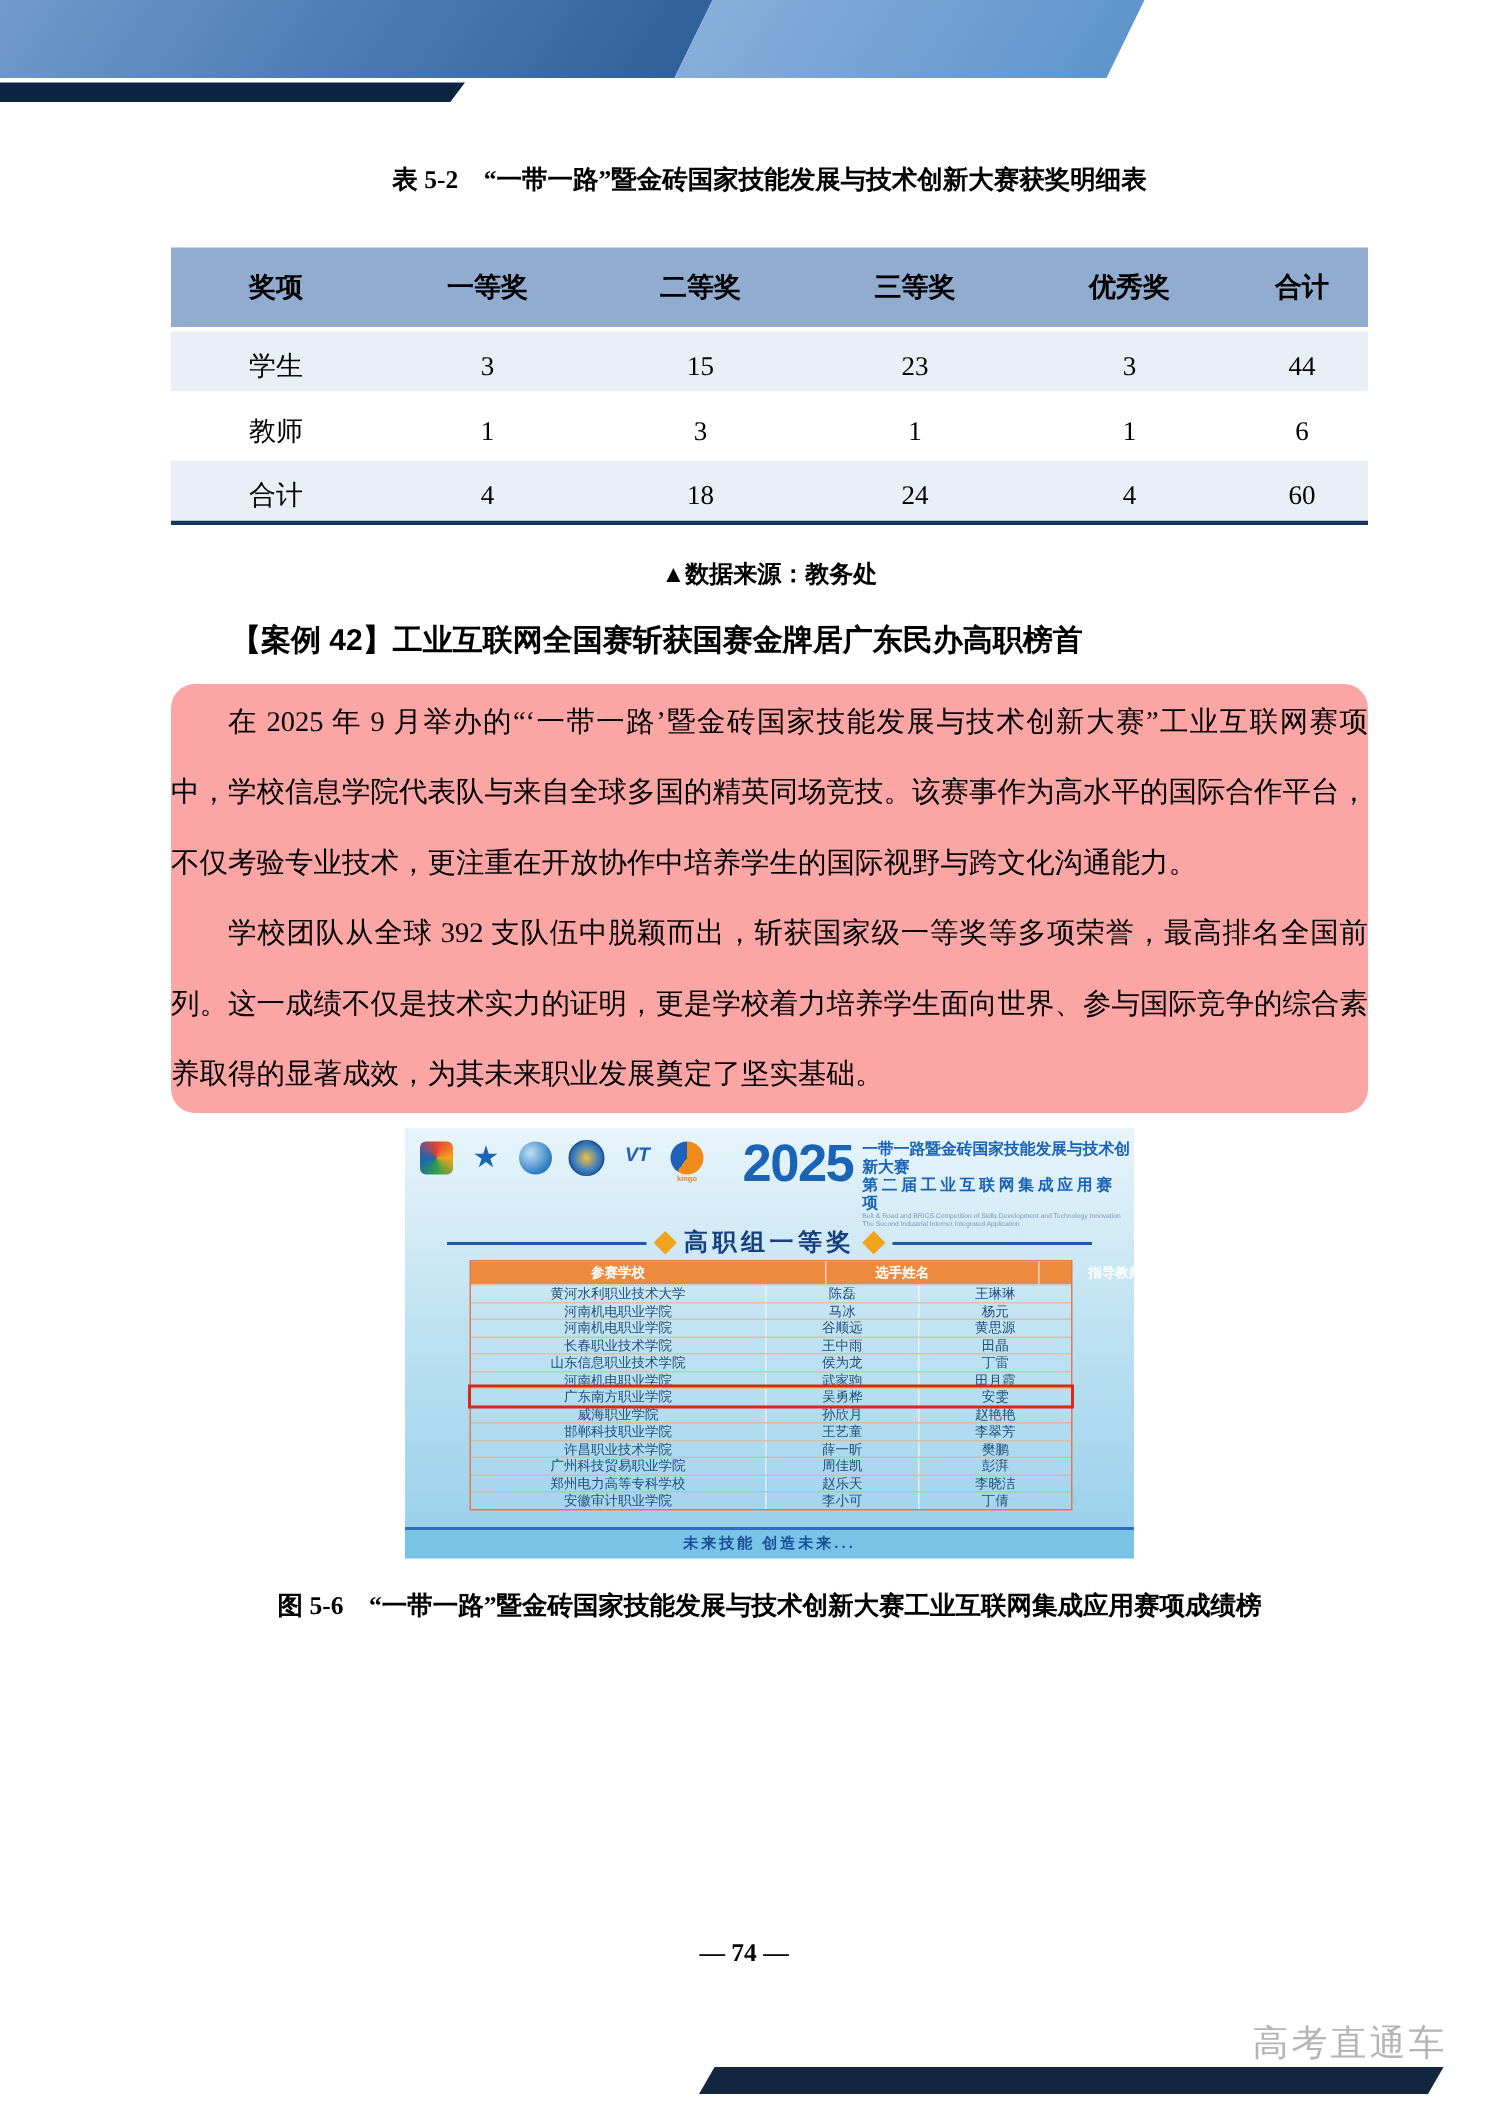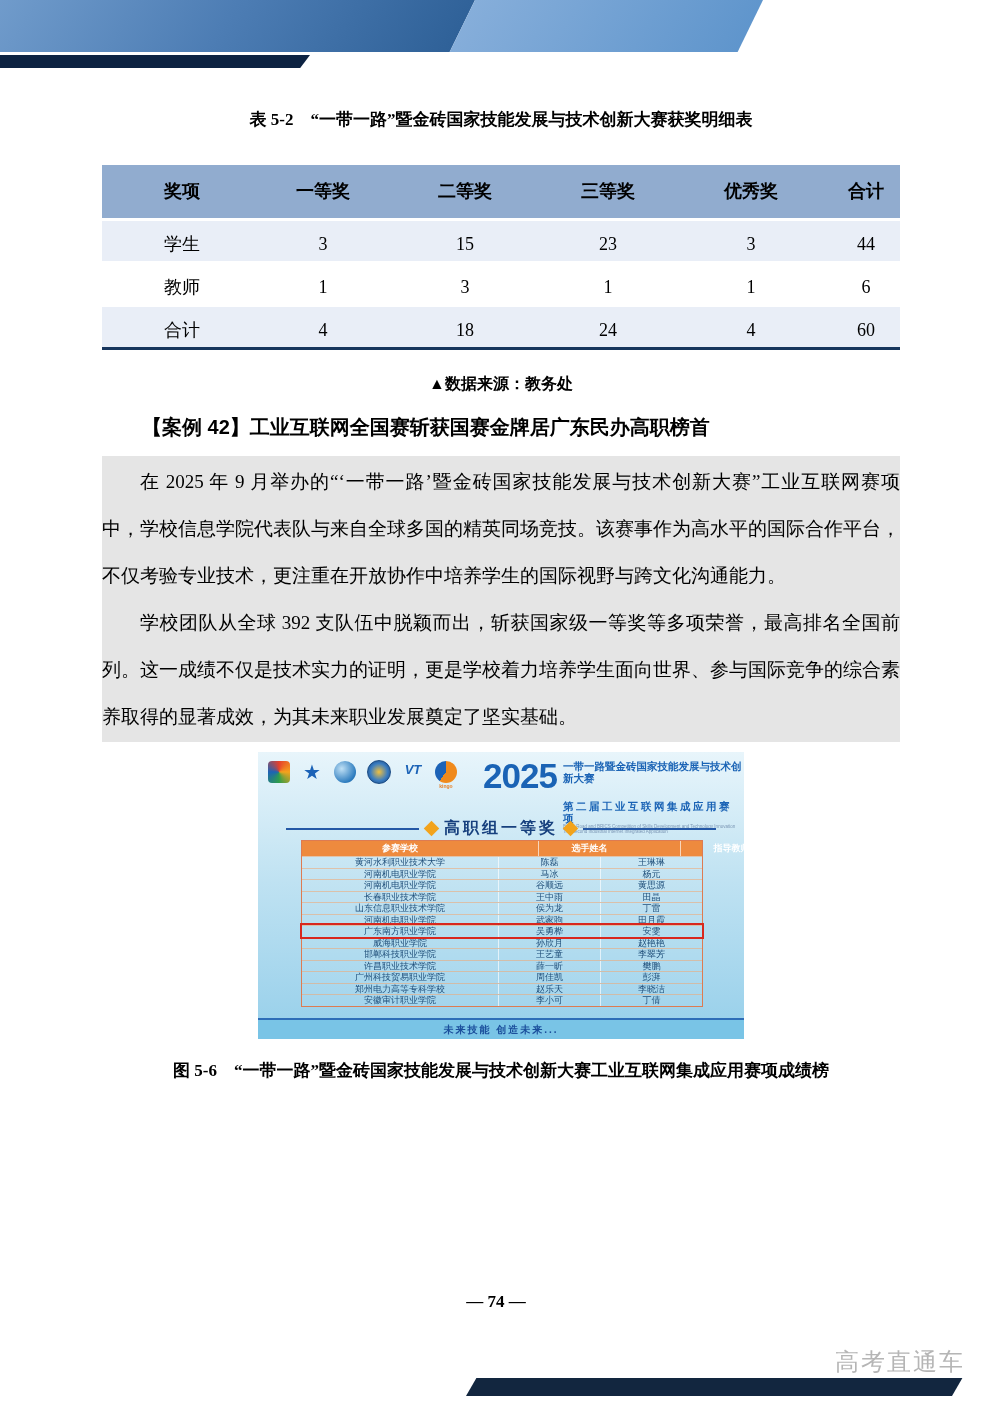--- a/index.html
+++ b/index.html
@@ -25,44 +25,44 @@
   }
   .decor-bottom-navy{
     bottom:7px;left:466px;width:486px;height:18px;background:#12263f;
     transform:skewX(-30deg);transform-origin:left bottom;
   }
   .watermark{
     position:absolute;top:1346px;right:27px;font-family:"Liberation Sans",sans-serif;
     font-size:24px;color:#b5b5b5;letter-spacing:2px;
   }
   
-  .content{position:absolute;top:108px;left:102px;width:798px;}
+  .content{position:absolute;top:108px;left:114px;width:798px;}
   .table-title{
     text-align:center;font-weight:bold;font-size:17px;color:#000;line-height:24px;
   }
   
   .award-table{margin-top:33px;border-bottom:3px solid #17365d;}
-  .t-row{display:grid;grid-template-columns:140px 142px 142px 144px 142px 88px;padding-left:10px;}
+  .t-row{display:grid;grid-template-columns:140px 142px 142px 144px 142px 88px;}
   .t-head{background:#91accf;}
   .t-head .t-cell{height:53px;line-height:53px;font-weight:bold;}
   .t-cell{
     text-align:center;font-size:18px;color:#000;
     font-family:"Liberation Sans",sans-serif;
   }
   .t-body .t-row{border-top:3px solid #ffffff;}
   .t-body .t-row:nth-child(odd){background:#e9eef7;}
   .t-body .t-row:nth-child(even){background:#ffffff;}
   .t-body .t-cell{height:40px;line-height:47px;font-family:"Liberation Serif",serif;}
   .source-line{text-align:center;font-weight:bold;font-size:16px;margin-top:24px;line-height:20px;}
   
   .case-heading{
     font-family:"Liberation Sans",sans-serif;font-weight:bold;font-size:20px;
     color:#000;margin-top:20px;padding-left:40px;line-height:26px;
   }
-  .highlight-block{background:#e5e5e5;margin-top:16px;padding:2px 0;}
+  .highlight-block{background:#fca5a5;margin-top:16px;padding:2px 0;border-radius:16px;}
   .highlight-block p{
     margin:0;font-size:19px;line-height:47px;text-align:justify;
     text-indent:2em;color:#000;
   }
   
   .award-figure{
     position:relative;width:486px;height:287px;margin:10px auto 0;
     background:linear-gradient(to bottom,#e8f5fb 0%,#bfe2f2 45%,#96cfea 100%);
     overflow:hidden;
   }
@@ -77,21 +77,21 @@
   .logo-kingo{background:conic-gradient(#f08a1c 0 60%,#1c63b7 60% 100%);border-radius:50%;position:relative;}
   .logo-kingo span{position:absolute;left:0;right:0;bottom:-6px;font-size:5px;color:#e5822a;
     font-family:"Liberation Sans",sans-serif;text-align:center;font-weight:bold;}
   .img-title{position:absolute;top:5px;left:225px;display:flex;align-items:flex-start;}
   .img-year{
     font-family:"Liberation Sans",sans-serif;font-weight:bold;font-size:35px;
     line-height:38px;color:#1a63b5;letter-spacing:-1px;
   }
   .img-title-text{margin-left:6px;padding-top:3px;}
   .img-title-cn1{font-family:"Liberation Sans",sans-serif;font-weight:bold;font-size:10.5px;line-height:12px;color:#1a63b5;}
-  .img-title-cn2{font-family:"Liberation Sans",sans-serif;font-weight:bold;font-size:10.5px;line-height:12px;color:#1a63b5;letter-spacing:2.5px;margin-top:16px;}
+  .img-title-cn2{font-family:"Liberation Sans",sans-serif;font-weight:bold;font-size:10.5px;line-height:12px;color:#1a63b5;letter-spacing:2.5px;}
   .img-title-en{font-family:"Liberation Sans",sans-serif;font-size:4.5px;line-height:5px;color:#7c97b5;}
   .group-line{position:absolute;top:66px;left:28px;right:28px;display:flex;align-items:center;}
   .hline{flex:1;height:2px;background:#2458a6;}
   .diamond{width:11px;height:11px;background:#f2a31c;transform:rotate(45deg);margin:0 7px;flex:0 0 auto;}
   .group-text{
     font-family:Liberation Serif, serif;font-weight:bold;font-size:16px;
     color:#17407e;letter-spacing:3px;margin:0 0;white-space:nowrap;
   }
   .results{
     position:absolute;top:88px;left:43px;width:400px;

